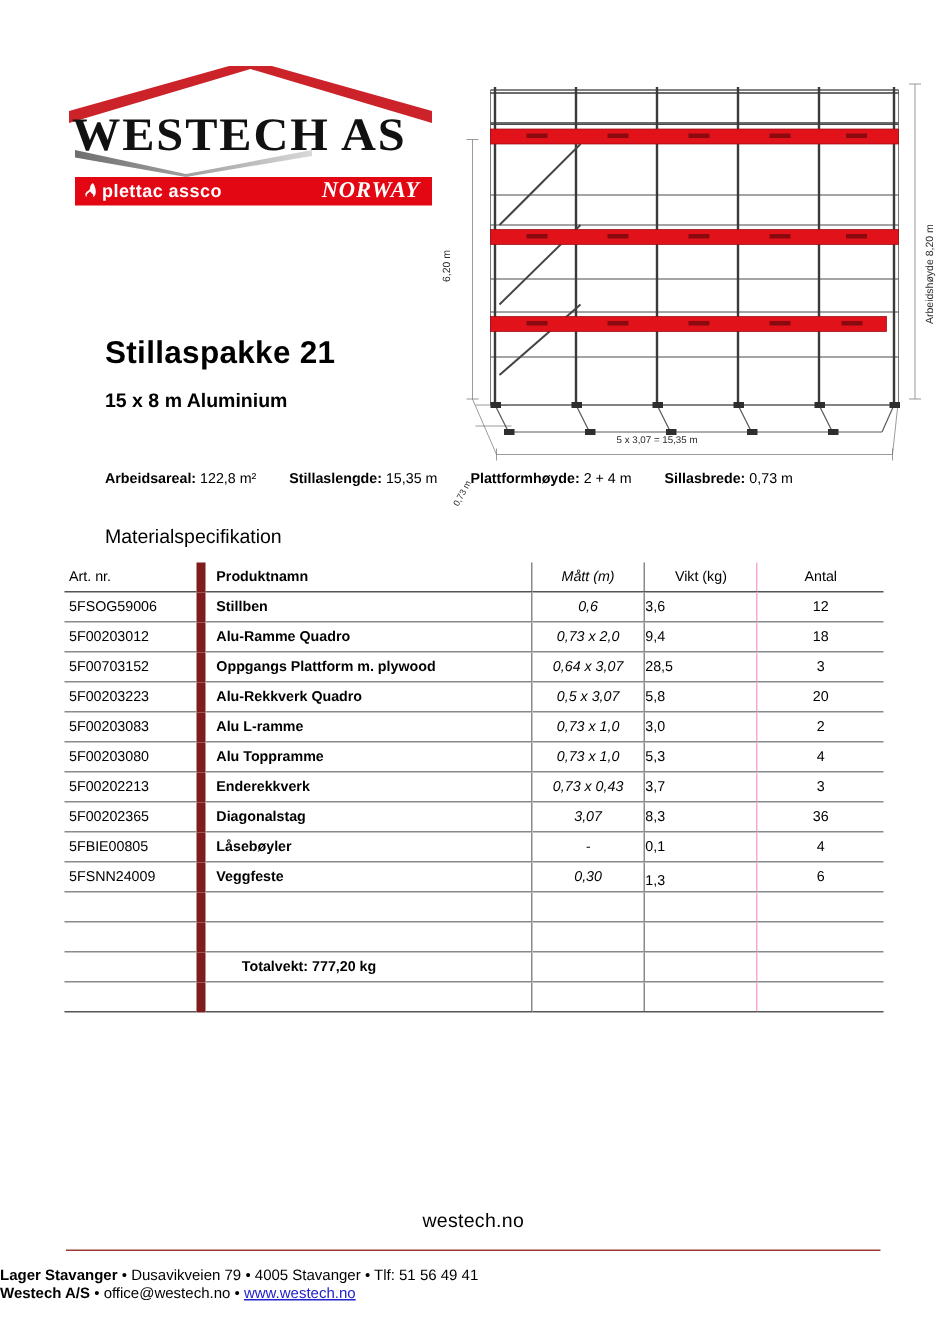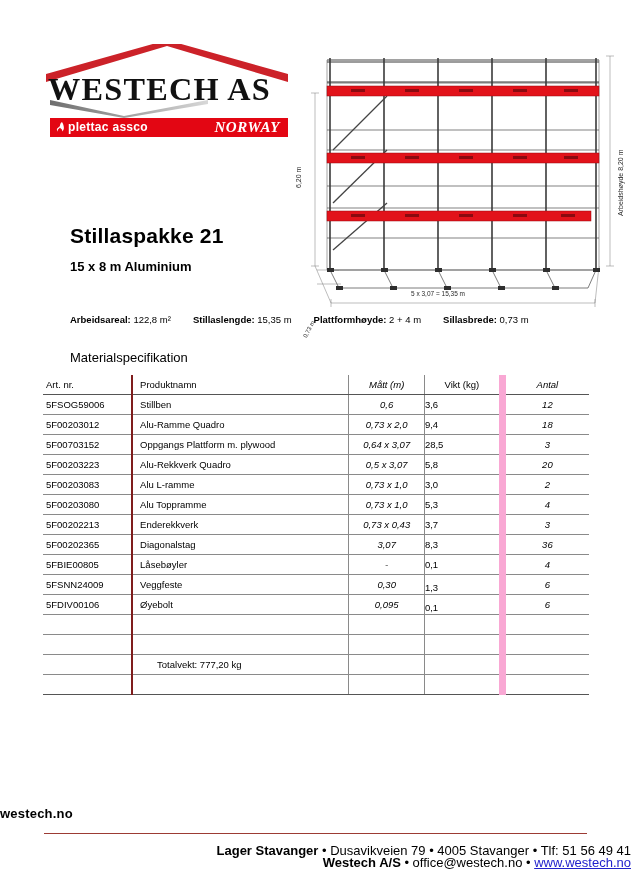--- a/index.html
+++ b/index.html
@@ -139,56 +139,56 @@
     height: 19px;
     padding: 0 0 0 0;
     font-weight: normal;
     vertical-align: middle;
   }
   #mat-table thead th {
     border-bottom: 1px solid #555;
     text-align: left;
   }
   #mat-table .c-art   { width: 88px; padding-left: 3px; margin-left: 20px; }
-  #mat-table .c-name  { width: 208px; padding-left: 7px; border-left: 2px solid #7f1d1d; }
+  #mat-table .c-name  { width: 208px; padding-left: 7px; border-left: 6px solid #7f1d1d; font-weight: bold; }
   #mat-table .c-dim   { width: 80px; text-align: center; border-left: 1px solid #8a8a8a; font-style: italic; }
   #mat-table .c-wt    { width: 80px; text-align: left; border-left: 1px solid #8a8a8a; }
-  #mat-table .c-qty   { width: 90px; text-align: center; border-left: 7px solid #f9a8d4; font-style: italic; }
+  #mat-table .c-qty   { width: 90px; text-align: center; border-left: 1px solid #f9a8d4; }
   #mat-table thead .c-dim,
   #mat-table thead .c-wt,
   #mat-table thead .c-qty { text-align: center; }
   #mat-table tbody tr.empty-row td { height: 19px; }
   #mat-table tbody tr.total-row .c-name { padding-left: 24px; }
   #mat-table tbody tr:last-child td { border-bottom: 1px solid #555; }
   .wt-low { position: relative; top: 3px; display: inline-block; }
 
   
   #footer-site {
     position: absolute;
     left: 0; right: 0;
     top: 806px;
-    text-align: left;
+    text-align: center;
     font-size: 13px;
-    font-weight: bold;
+    font-weight: normal;
     letter-spacing: 0.2px;
   }
   #footer-rule {
     position: absolute;
     left: 44px;
     top: 833px;
     width: 543px;
     height: 1px;
     background: #9c3b34;
   }
   #footer-lines {
     position: absolute;
     left: 0; right: 0;
     top: 845px;
-    text-align: right;
-    font-size: 13px;
+    text-align: left;
+    font-size: 10px;
     line-height: 11.5px;
   }
   #footer-lines b { font-weight: bold; }
   #footer-lines .lnk {
     color: #2222cc;
     text-decoration: underline;
     margin-top: 36px;
   }
 
   
@@ -339,27 +339,20 @@
         <td class="c-wt">0,1</td>
         <td class="c-qty">4</td>
       </tr>
       <tr>
         <td class="c-art">5FSNN24009</td>
         <td class="c-name">Veggfeste</td>
         <td class="c-dim">0,30</td>
         <td class="c-wt"><span class="wt-low">1,3</span></td>
         <td class="c-qty">6</td>
       </tr>
-      <tr>
-        <td class="c-art">5FDIV00106</td>
-        <td class="c-name">Øyebolt</td>
-        <td class="c-dim">0,095</td>
-        <td class="c-wt"><span class="wt-low">0,1</span></td>
-        <td class="c-qty">6</td>
-      </tr>
       <tr class="empty-row">
         <td class="c-art"></td>
         <td class="c-name"></td>
         <td class="c-dim"></td>
         <td class="c-wt"></td>
         <td class="c-qty"></td>
       </tr>
       <tr class="empty-row">
         <td class="c-art"></td>
         <td class="c-name"></td>

